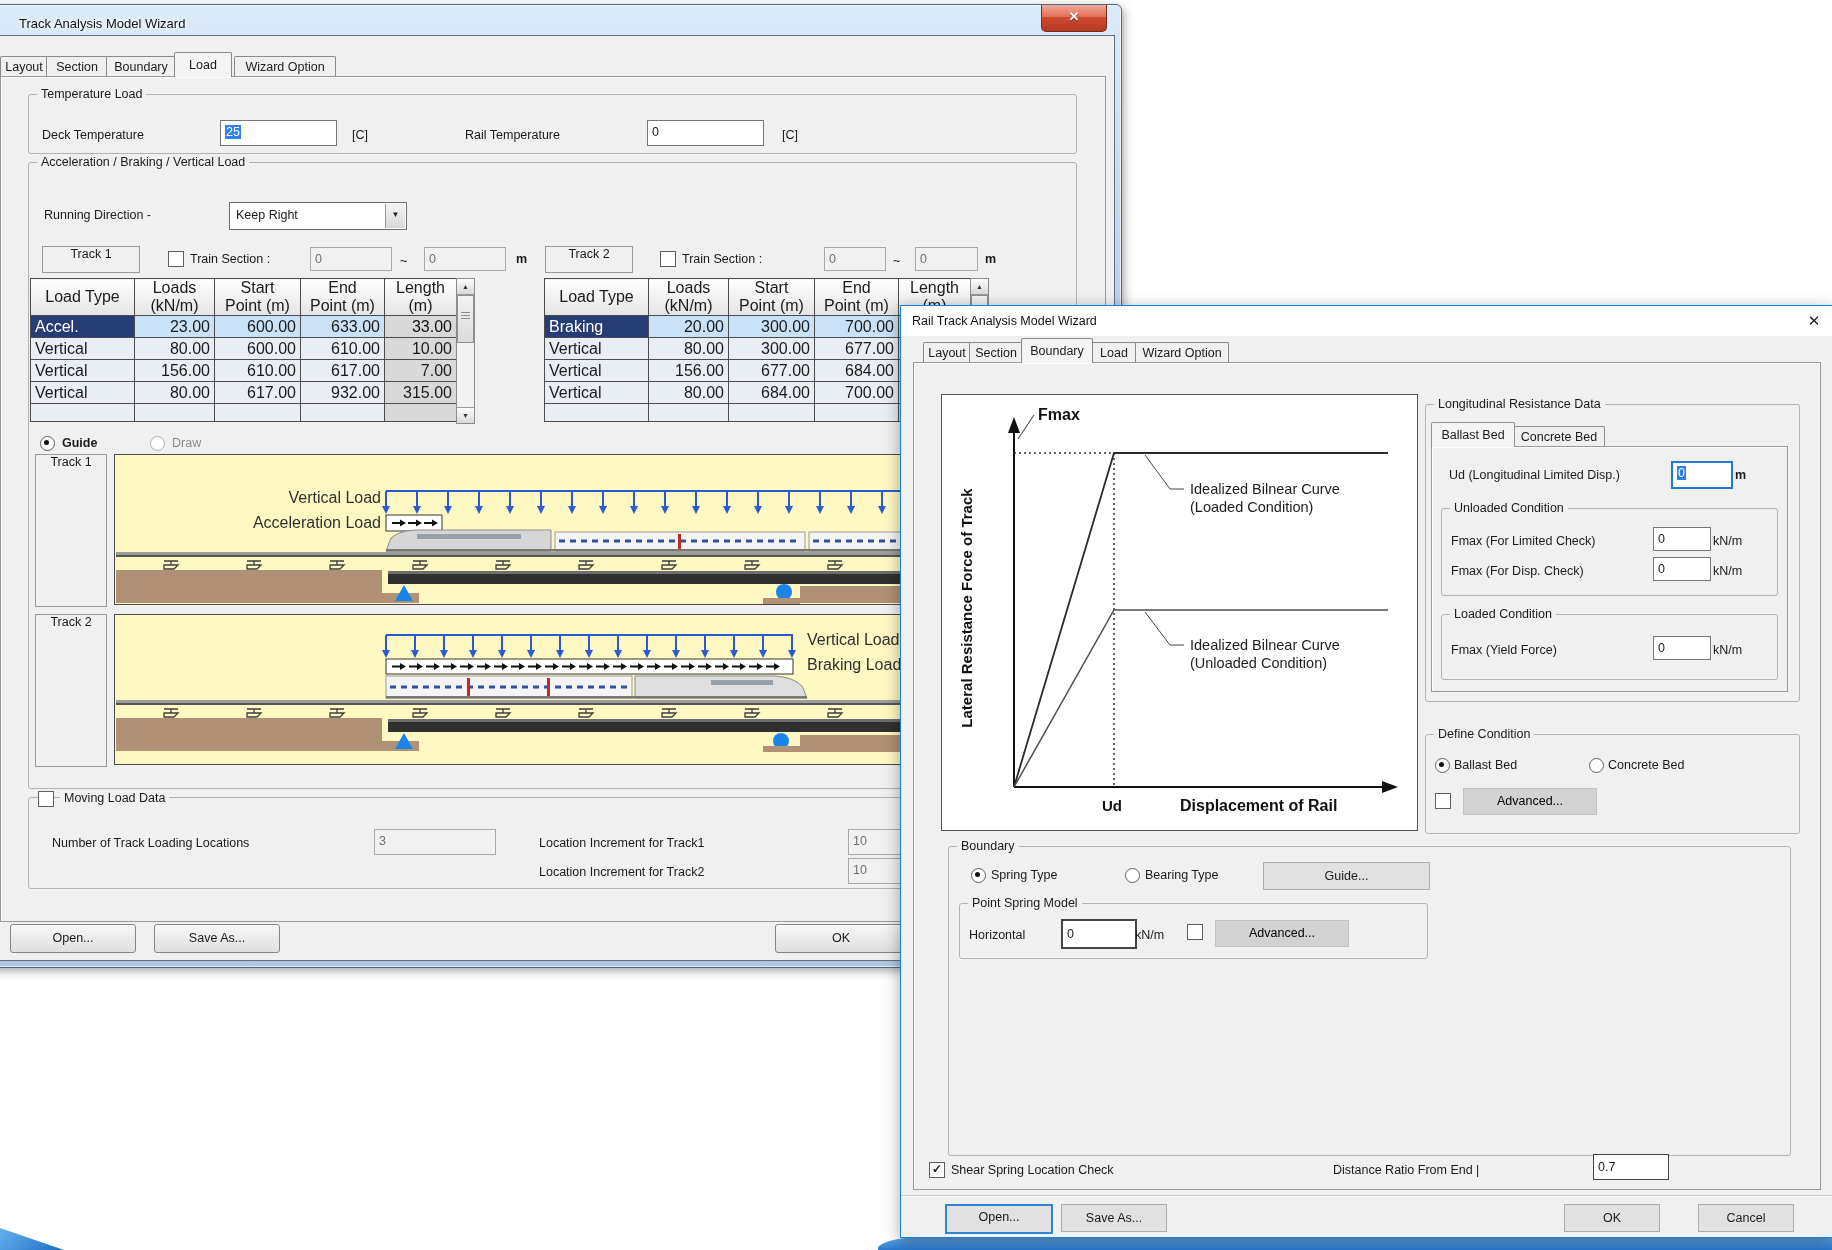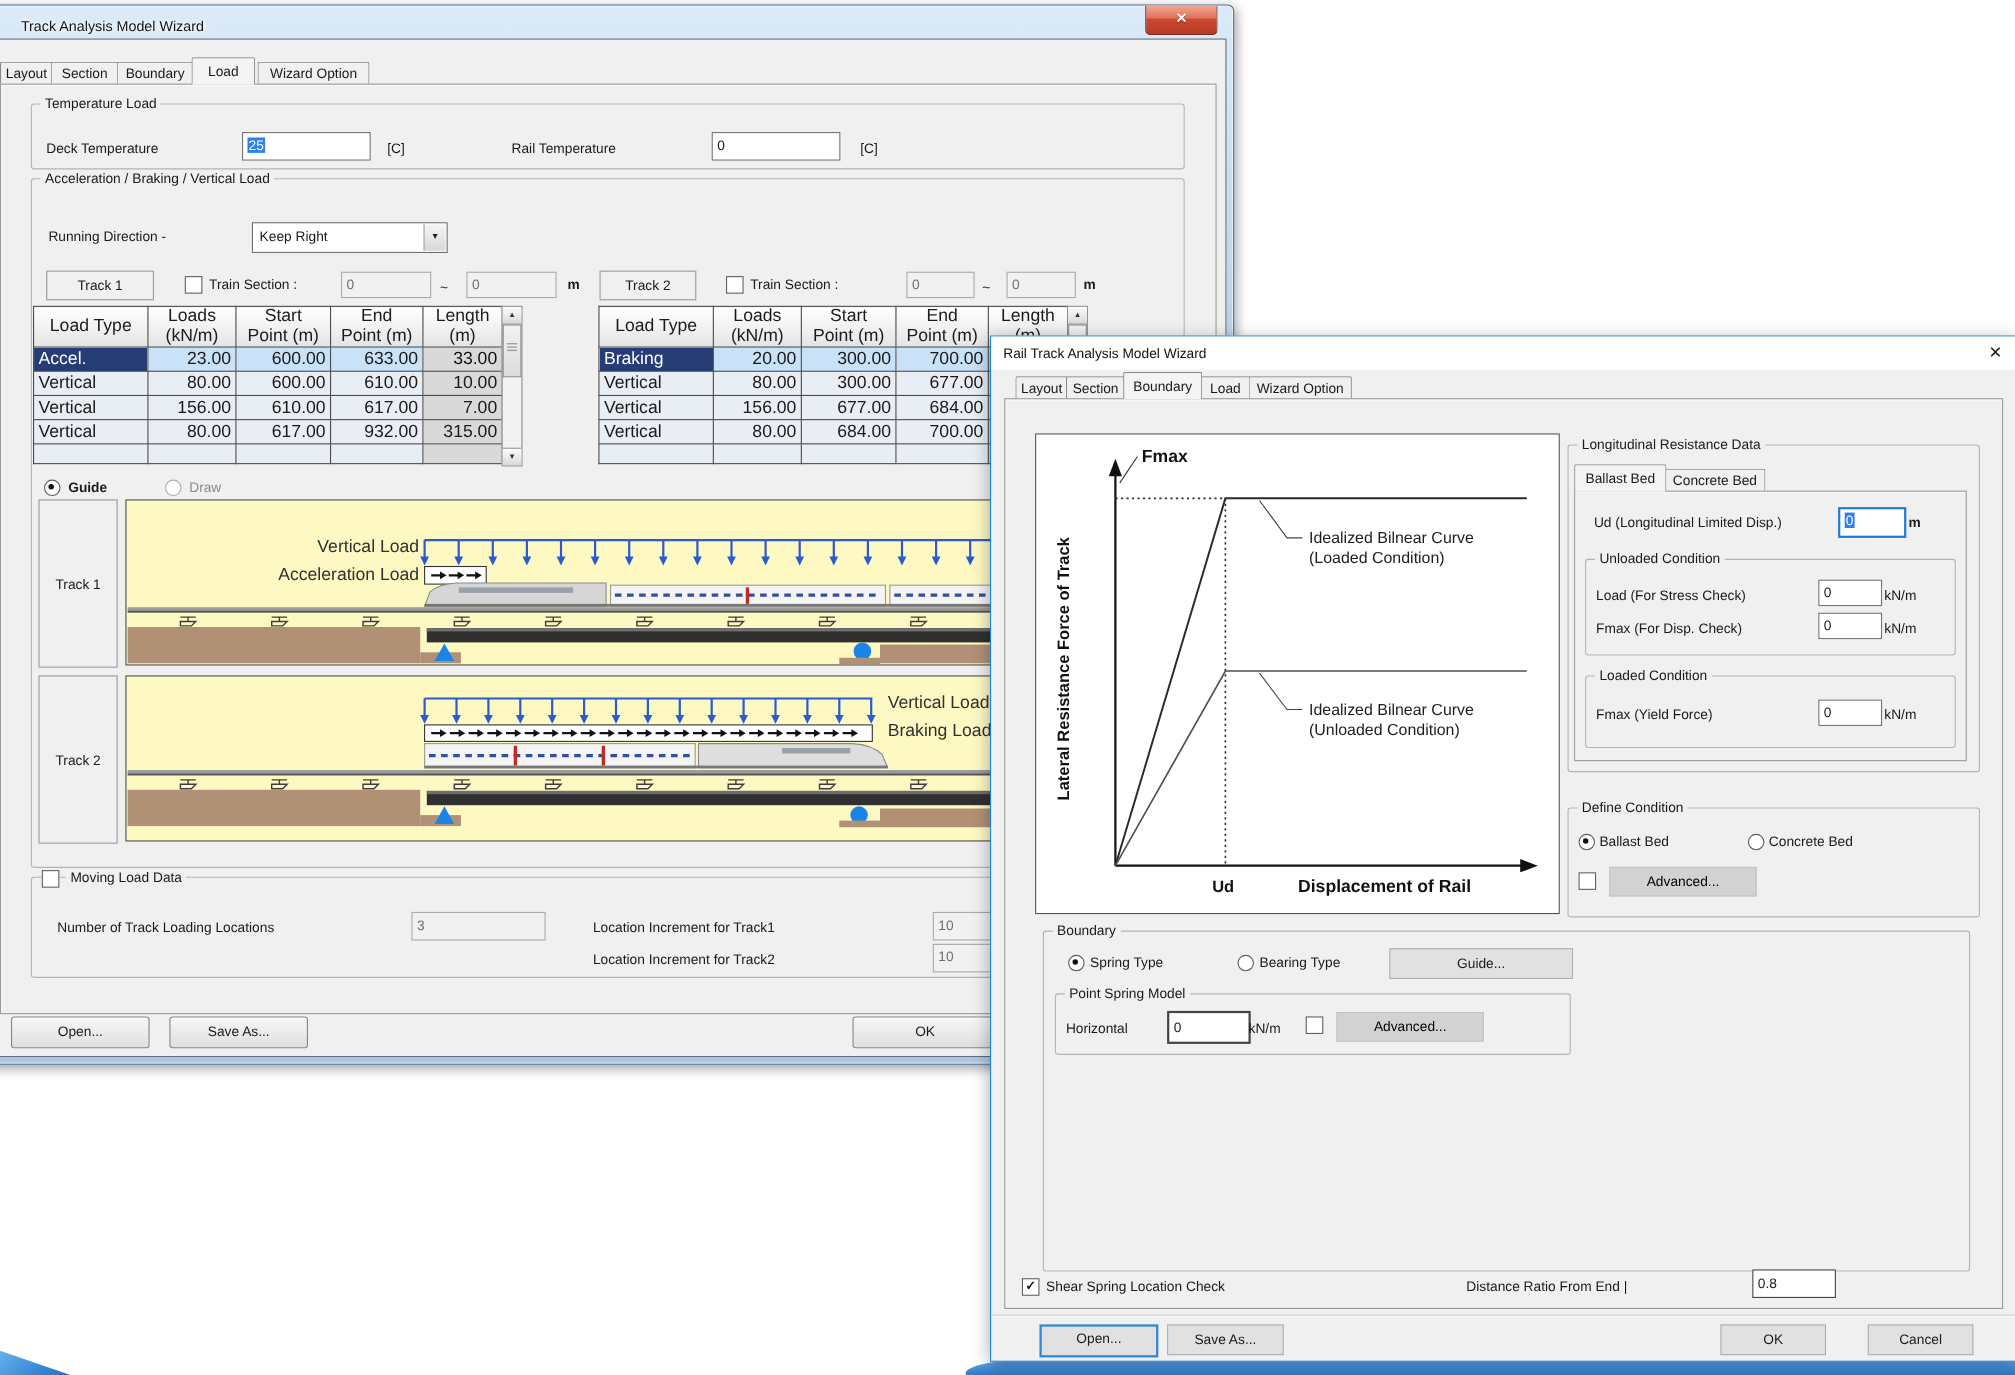--- a/index.html
+++ b/index.html
@@ -65,21 +65,21 @@
   .grid tr.empty td{height:17px;}
 
   
   .sb{position:absolute;width:17px;background:#f2f2f2;border:1px solid #8b8b8b;}
   .sbb{position:absolute;left:0;right:0;height:15px;background:linear-gradient(#fcfcfc,#d9d9d9);border-bottom:1px solid #9a9a9a;
     font-size:7px;text-align:center;line-height:15px;color:#333;cursor:pointer;}
   .sbb.dn{bottom:0;border-bottom:none;border-top:1px solid #9a9a9a;}
   .sbthumb{position:absolute;left:0;right:0;top:16px;height:46px;background:linear-gradient(#f2f2f2,#dcdcdc);border:1px solid #8f8f8f;cursor:pointer;}
   .sbthumb::after{content:"";position:absolute;left:3px;right:3px;top:19px;height:1px;background:#8f8f8f;box-shadow:0 3px 0 #8f8f8f,0 -3px 0 #8f8f8f;}
 
-  .trackbox{position:absolute;border:1px solid #9a9a9a;background:#f0f0f0;display:flex;align-items:center;justify-content:center;}
+  .trackbox{position:absolute;border:1px solid #9a9a9a;background:#f0f0f0;display:flex;justify-content:center;}
   .diagbox{position:absolute;background:#fef9c3;border:1px solid #4c4c4c;overflow:hidden;}
   .diaglabel{position:absolute;font-size:16px;color:#303030;line-height:25px;}
 
   
   .w10{position:absolute;left:900px;top:305px;width:932px;height:931px;background:#f0f0f0;border:1px solid #1a82d8;z-index:3;
     box-shadow:0 4px 16px rgba(0,0,0,.35);}
   .w10title{position:absolute;left:0;top:0;right:0;height:30px;background:#fff;}
   .w10title .t{position:absolute;left:11px;top:8px;font-size:12.5px;color:#111;}
   .w10close{position:absolute;right:8px;top:5px;width:22px;height:20px;text-align:center;font-size:15px;line-height:20px;color:#222;cursor:pointer;}
 
@@ -566,21 +566,21 @@
     <div class="itab" style="left:612px;top:120px;width:90px;"><span>Concrete Bed</span></div>
     <div class="ipanel" style="left:530px;top:140px;width:355px;height:244px;"></div>
 
     <span class="lbl" style="left:548px;top:162px;">Ud (Longitudinal Limited Disp.)</span>
     <div class="field focus" style="left:770px;top:155px;width:50px;height:24px;"><span class="selval">0</span></div>
     <span class="lbl" style="left:834px;top:162px;font-weight:bold;">m</span>
 
     <div class="group" style="left:540px;top:202px;width:335px;height:86px;">
       <span class="glabel" style="background:#f0f0f0;">Unloaded Condition</span>
     </div>
-    <span class="lbl" style="left:550px;top:228px;">Load (For Stress Check)</span>
+    <span class="lbl" style="left:550px;top:228px;">Fmax (For Limited Check)</span>
     <div class="field" style="left:752px;top:221px;width:48px;height:22px;"><span>0</span></div>
     <span class="lbl" style="left:812px;top:228px;">kN/m</span>
     <span class="lbl" style="left:550px;top:258px;">Fmax (For Disp. Check)</span>
     <div class="field" style="left:752px;top:251px;width:48px;height:22px;"><span>0</span></div>
     <span class="lbl" style="left:812px;top:258px;">kN/m</span>
 
     <div class="group" style="left:540px;top:308px;width:335px;height:64px;">
       <span class="glabel">Loaded Condition</span>
     </div>
     <span class="lbl" style="left:550px;top:337px;">Fmax (Yield Force)</span>
@@ -611,21 +611,21 @@
     </div>
     <span class="lbl" style="left:68px;top:622px;">Horizontal</span>
     <div class="field" style="left:160px;top:613px;width:64px;height:26px;line-height:26px;border-width:2px;border-color:#444;"><span>0</span></div>
     <span class="lbl" style="left:234px;top:622px;">kN/m</span>
     <div class="check" style="left:286px;top:618px;"></div>
     <div class="btn10 dis" style="left:314px;top:614px;width:132px;height:25px;line-height:25px;"><span>Advanced...</span></div>
 
     <div class="check" style="left:28px;top:856px;"><span>✓</span></div>
     <span class="lbl" style="left:50px;top:857px;">Shear Spring Location Check</span>
     <span class="lbl" style="left:432px;top:857px;">Distance Ratio From End |</span>
-    <div class="field" style="left:692px;top:848px;width:66px;height:24px;line-height:24px;border-color:#444;"><span>0.8</span></div>
+    <div class="field" style="left:692px;top:848px;width:66px;height:24px;line-height:24px;border-color:#444;"><span>0.7</span></div>
 
     <div class="sep10" style="top:889px;"></div>
     <div class="btn10 focus" style="left:44px;top:898px;width:104px;height:26px;line-height:23px;"><span>Open...</span></div>
     <div class="btn10" style="left:160px;top:898px;width:104px;height:26px;line-height:26px;"><span>Save As...</span></div>
     <div class="btn10" style="left:663px;top:898px;width:94px;height:26px;line-height:26px;"><span>OK</span></div>
     <div class="btn10" style="left:797px;top:898px;width:94px;height:26px;line-height:26px;"><span>Cancel</span></div>
   </div>
 </div>
 
 </body></html>

